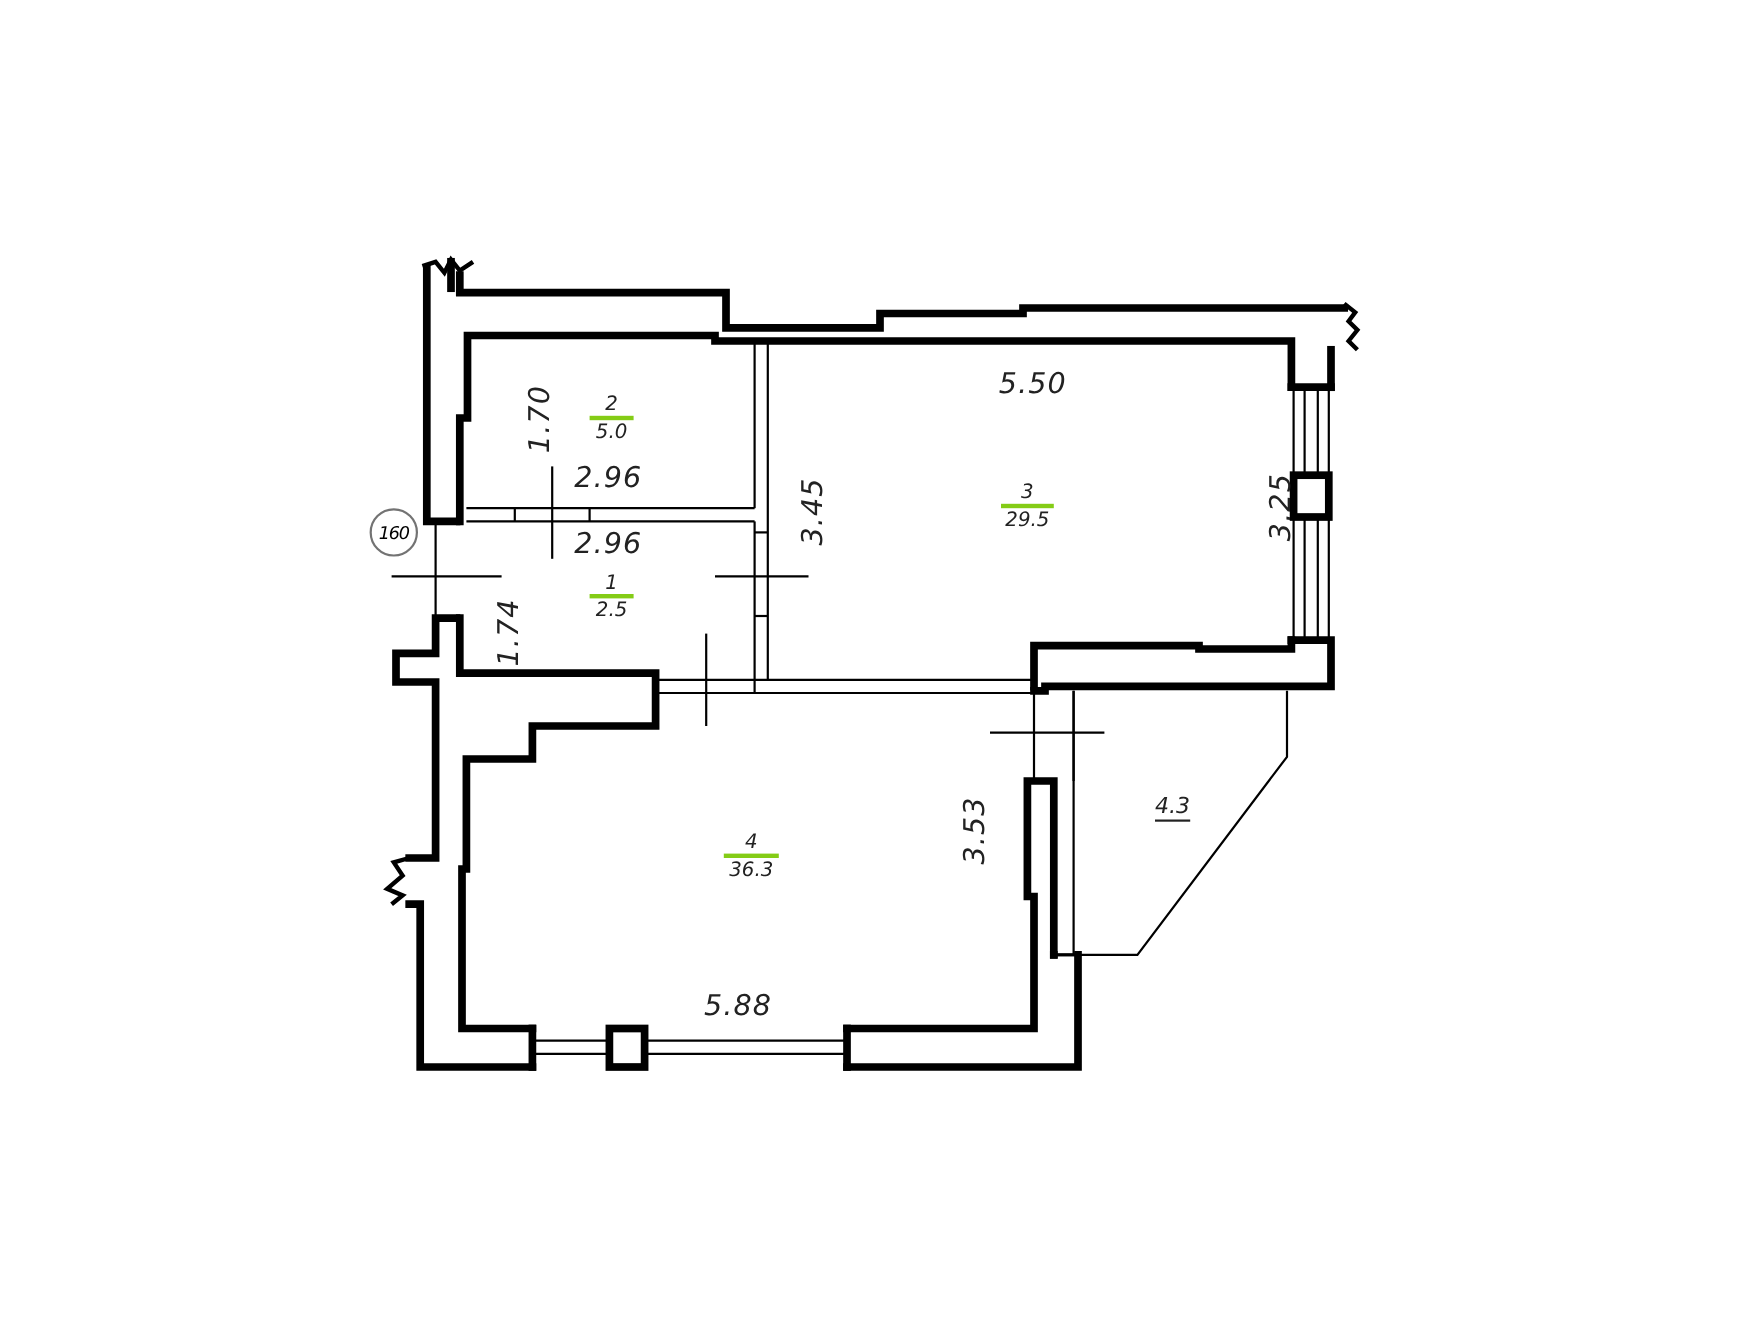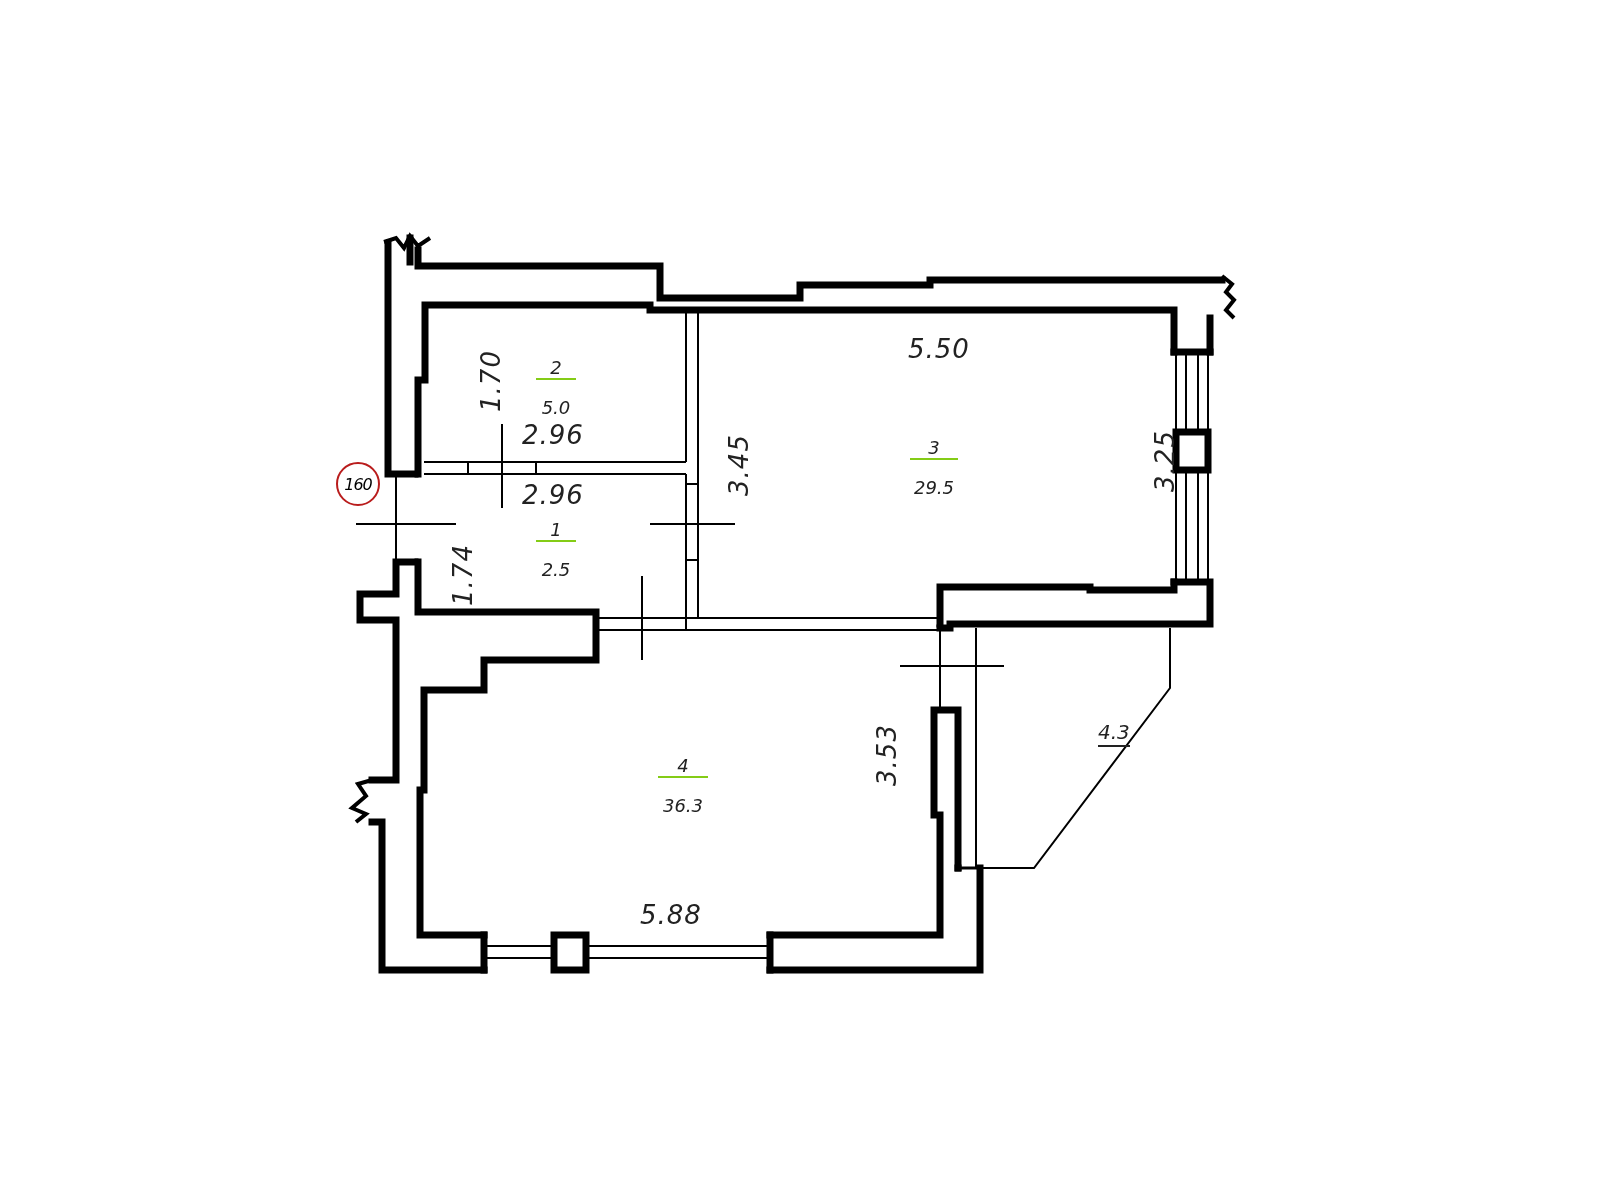--- a/index.html
+++ b/index.html
@@ -6,23 +6,23 @@
   body { width: 1600px; height: 1200px; position: relative; overflow: hidden; font-family: "DejaVu Sans", sans-serif; }
   #plan { position: absolute; left: 0; top: 0; width: 1600px; height: 1200px; }
   .wall { fill: none; stroke: #000; stroke-width: 7; stroke-linejoin: miter; stroke-linecap: square; }
   .thin { fill: none; stroke: #000; stroke-width: 2; }
   .med { fill: none; stroke: #000; stroke-width: 3; }
   .lbl { position: absolute; color: #222; font-family: "DejaVu Sans", sans-serif; font-style: italic; white-space: nowrap; }
   .dim { font-size: 26px; letter-spacing: 1px; }
   .vert { transform-origin: center center; transform: rotate(-90deg); }
   .room { text-align: center; font-size: 18px; line-height: 20px; }
   .room .num { display: block; }
-  .room .area { display: block; border-top: 2px solid #84cc16; padding-top: 18px; }
+  .room .area { display: block; border-top: 4px solid #84cc16; padding-top: 1px; }
   .balc { font-size: 20px; border-bottom: 2px solid #222; padding-bottom: 1px; }
-  .axis { position: absolute; width: 40px; height: 40px; border: 2px solid #b91c1c; border-radius: 50%;
+  .axis { position: absolute; width: 40px; height: 40px; border: 2px solid #737373; border-radius: 50%;
           display: flex; align-items: center; justify-content: center; font-size: 16px; font-style: italic; letter-spacing: -1px; }
 </style>
 </head>
 <body>
 
 <svg id="plan" viewBox="0 0 1600 1200" xmlns="http://www.w3.org/2000/svg">
 
   <g>
 
     <polyline class="wall" points="388,244 388,474 415,474"></polyline>
@@ -109,21 +109,21 @@
   <span class="area">2.5</span>
 </div>
 <div class="lbl room" style="left:910px;top:438px;width:48px;">
   <span class="num">3</span>
   <span class="area">29.5</span>
 </div>
 <div class="lbl room" style="left:658px;top:756px;width:50px;">
   <span class="num">4</span>
   <span class="area">36.3</span>
 </div>
-<div class="lbl balc" style="left:1050px;top:720px;margin-left:48px;">4.3</div>
+<div class="lbl balc" style="left:1050px;top:720px;">4.3</div>
 
 <div class="lbl dim vert" style="left:460px;top:366px;">1.70</div>
 <div class="lbl dim" style="left:522px;top:420px;">2.96</div>
 <div class="lbl dim" style="left:522px;top:480px;">2.96</div>
 <div class="lbl dim vert" style="left:432px;top:560px;">1.74</div>
 <div class="lbl dim vert" style="left:708px;top:450px;">3.45</div>
 <div class="lbl dim" style="left:908px;top:334px;">5.50</div>
 <div class="lbl dim vert" style="left:1134px;top:446px;">3.25</div>
 <div class="lbl dim vert" style="left:856px;top:740px;">3.53</div>
 <div class="lbl dim" style="left:640px;top:900px;">5.88</div>

